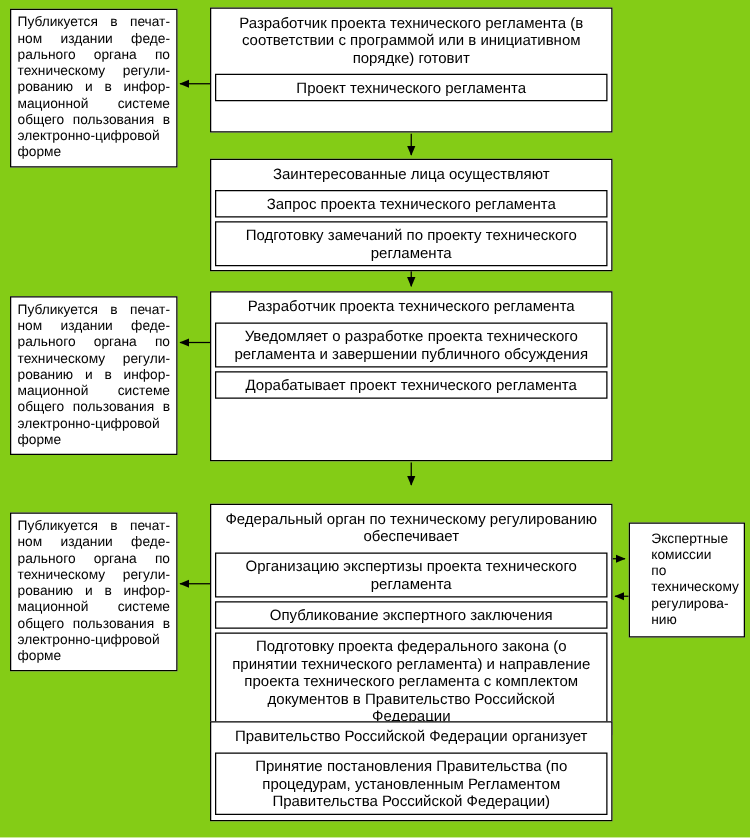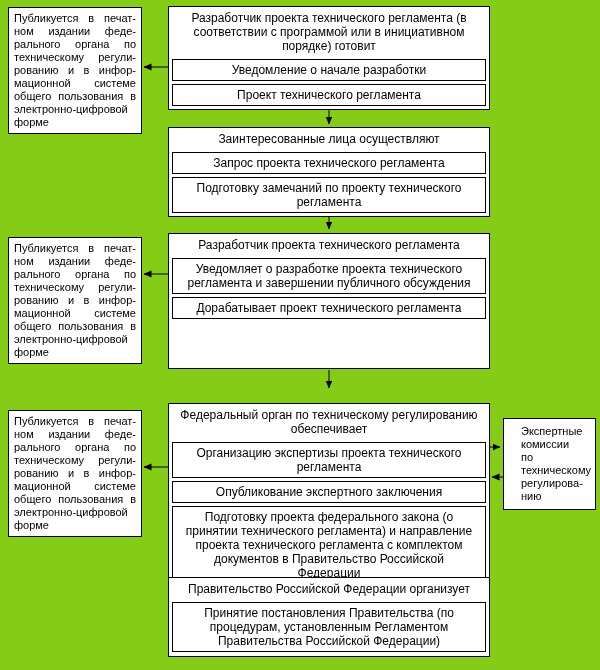--- a/index.html
+++ b/index.html
@@ -95,21 +95,20 @@
     <line x1="503" y1="477" x2="492" y2="477" stroke="#000" stroke-width="1" marker-end="url(#ah)"></line>
     <line x1="329" y1="557" x2="329" y2="574" stroke="#000" stroke-width="1" marker-end="url(#ah)"></line>
   </svg>
 
   <div class="note" style="top:7px">Публикуется в печат­ном издании феде­рального органа по техническому регули­рованию и в инфор­мационной системе общего пользования в электронно-цифровой форме</div>
   <div class="note" style="top:237px">Публикуется в печат­ном издании феде­рального органа по техническому регули­рованию и в инфор­мационной системе общего пользования в электронно-цифровой форме</div>
   <div class="note" style="top:410px">Публикуется в печат­ном издании феде­рального органа по техническому регули­рованию и в инфор­мационной системе общего пользования в электронно-цифровой форме</div>
 
   <div class="block" style="top:6px; min-height:100px">
     <div class="block-title">Разработчик проекта технического регламента (в соответствии с программой или в инициативном порядке) готовит</div>
-    <div class="block-item">Уведомление о начале разработки</div>
     <div class="block-item">Проект технического регламента</div>
   </div>
 
   <div class="block" style="top:127px; min-height:85px">
     <div class="block-title">Заинтересованные лица осуществляют</div>
     <div class="block-item">Запрос проекта технического регламента</div>
     <div class="block-item">Подготовку замечаний по проекту технического регламента</div>
   </div>
 
   <div class="block" style="top:233px; min-height:136px">

